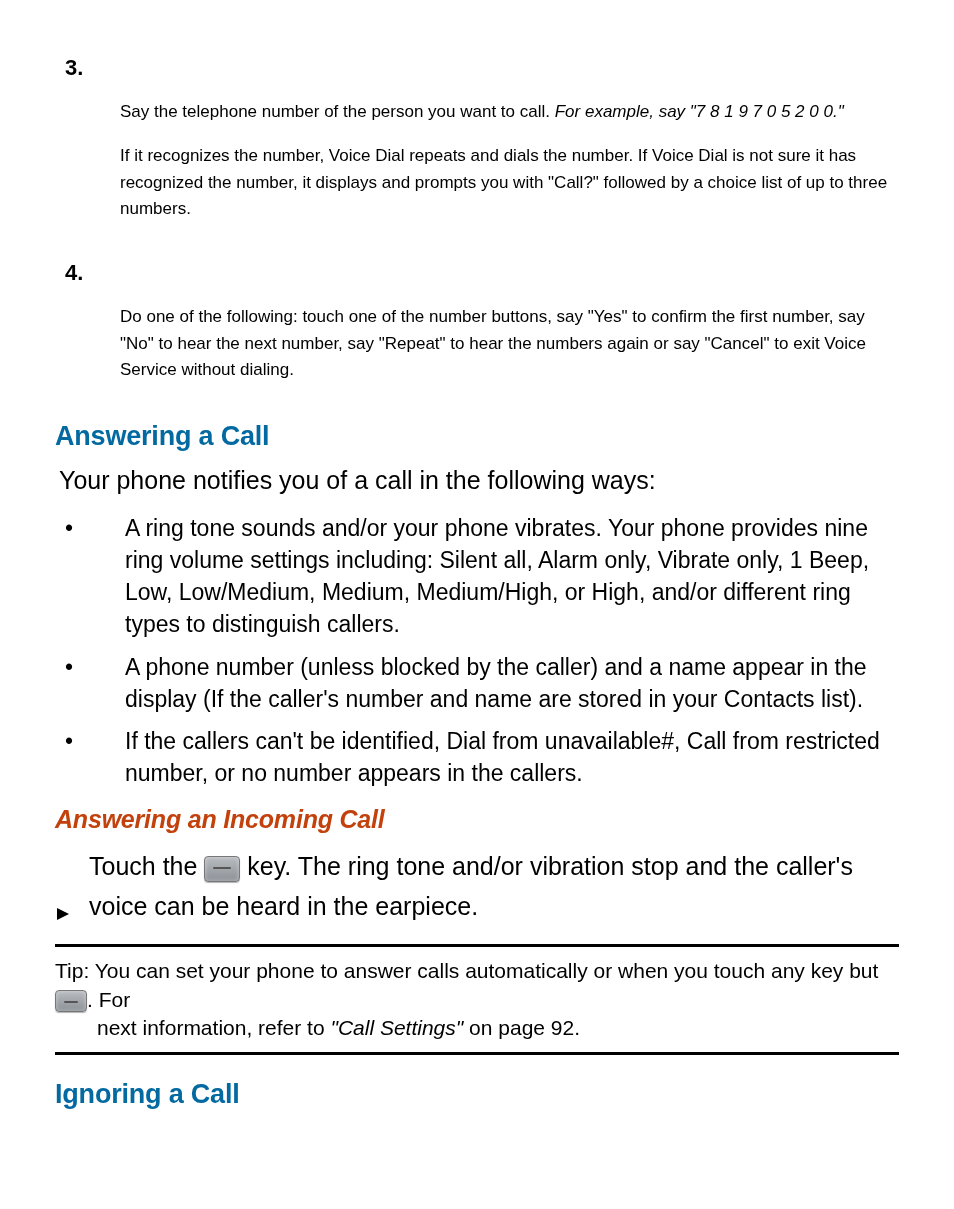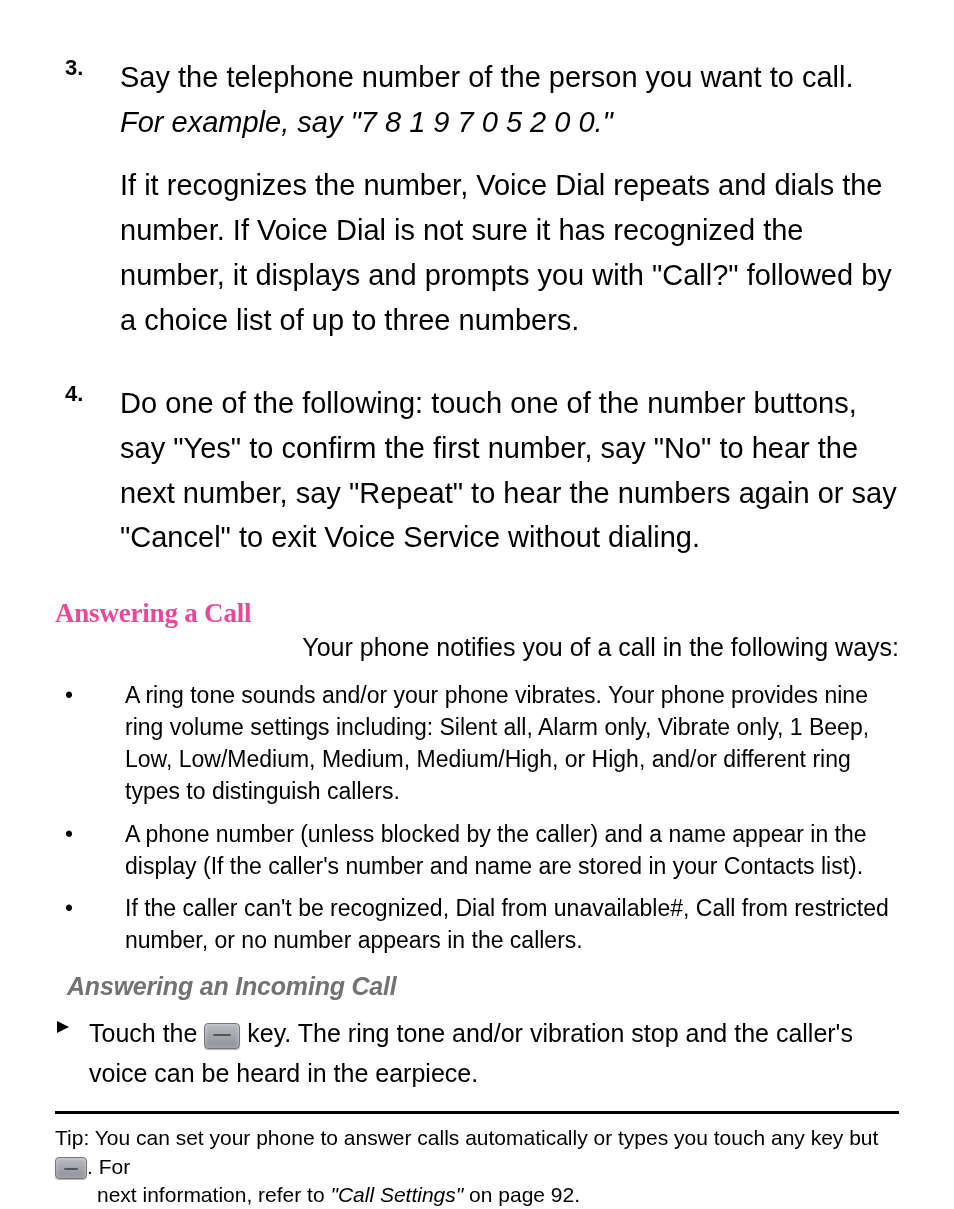--- a/index.html
+++ b/index.html
@@ -22,75 +22,75 @@
   .ol-num {
     width: 55px;
     flex: 0 0 55px;
     font-weight: bold;
     font-size: 22px;
     text-align: left;
     padding-left: 10px;
   }
   .ol-body {
     flex: 1;
-    font-size: 29px;
+    font-size: 17px;
     line-height: 1.55;
+    margin-top: 44px;
   }
   .ol-body .para {
     margin-bottom: 18px;
   }
   .italic {
     font-style: italic;
   }
   .bold {
     font-weight: normal;
   }
   .section-head {
-    color: #ec4899;
+    color: #0369a1;
     font-weight: 900;
     font-size: 27px;
-    margin: 12px 0 0 0;
+    margin: 12px 0 10px 0;
     font-stretch: condensed;
     letter-spacing: -0.2px;
-    font-family: Liberation Serif, serif;
   }
   .body-text {
     font-size: 25px;
     line-height: 1.5;
     margin: 0 0 12px 4px;
-    text-align: right;
   }
   .bullet-list {
     margin: 0 0 16px 10px;
     font-size: 23px;
     line-height: 1.4;
   }
   .bullet-row {
     display: flex;
     margin-bottom: 10px;
   }
   .bullet-dot {
     flex: 0 0 20px;
     text-align: left;
   }
   .bullet-content {
     flex: 1;
     margin-left: 40px;
   }
   .sub-head {
-    color: #737373;
+    color: #c2410c;
     font-style: italic;
     font-weight: 900;
     font-size: 25px;
-    margin: 12px 0 12px 12px;
+    margin: 12px 0 12px 0;
     letter-spacing: -0.2px;
   }
   .tri-row {
     display: flex;
     margin: 0 0 18px 0;
+    align-items: flex-end;
   }
   .tri-icon {
     flex: 0 0 30px;
     padding-top: 6px;
   }
   .tri-body {
     flex: 1;
     font-size: 25px;
     line-height: 1.6;
     padding-left: 4px;
@@ -162,39 +162,39 @@
         <span>A ring tone sounds and/or your phone vibrates. Your phone provides nine ring volume settings including: </span><span class="bold">Silent all</span><span>, </span><span class="bold">Alarm only</span><span>, </span><span class="bold">Vibrate only</span><span>, </span><span class="bold">1 Beep</span><span>, </span><span class="bold">Low</span><span>, </span><span class="bold">Low/Medium</span><span>, </span><span class="bold">Medium</span><span>, </span><span class="bold">Medium/High</span><span>, or </span><span class="bold">High</span><span>, and/or different ring types to distinguish callers.</span>
       </div>
     </div>
     <div class="bullet-row">
       <div class="bullet-dot">•</div>
       <div class="bullet-content">A phone number (unless blocked by the caller) and a name appear in the display (If the caller's number and name are stored in your Contacts list).</div>
     </div>
     <div class="bullet-row">
       <div class="bullet-dot">•</div>
       <div class="bullet-content">
-        <span>If the caller can't be recognized, </span><span class="bold">Dial from unavailable#</span><span>, </span><span class="bold">Call from restricted number</span><span>, or no number appears in the callers.</span>
+        <span>If the callers can't be identified, </span><span class="bold">Dial from unavailable#</span><span>, </span><span class="bold">Call from restricted number</span><span>, or no number appears in the callers.</span>
       </div>
     </div>
   </div>
 
   <div class="sub-head">Answering an Incoming Call</div>
   <div class="tri-row">
     <div class="tri-icon">
       <svg width="16" height="16" viewBox="0 0 16 16">
           <polygon points="2,2 14,8 2,14" fill="#000"></polygon>
         </svg>
     </div>
     <div class="tri-body">
       <span>Touch the </span><span class="key-icon"></span><span> key. The ring tone and/or vibration stop and the caller's voice can be heard in the earpiece.</span>
     </div>
   </div>
 
   <div class="tip-block">
-    <span class="bold">Tip:</span><span> You can set your phone to answer calls automatically or types you touch any key but </span><span class="key-icon" style="width:30px;height:20px;"></span><span>. For</span>
+    <span class="bold">Tip:</span><span> You can set your phone to answer calls automatically or when you touch any key but </span><span class="key-icon" style="width:30px;height:20px;"></span><span>. For</span>
     <span class="indent">
       <span>next information, refer to </span><span class="italic">"Call Settings"</span><span>  on page 92.</span>
     </span>
   </div>
 
   <div class="section-head">Ignoring a Call</div>
 
 </div>
 
 </body></html>

